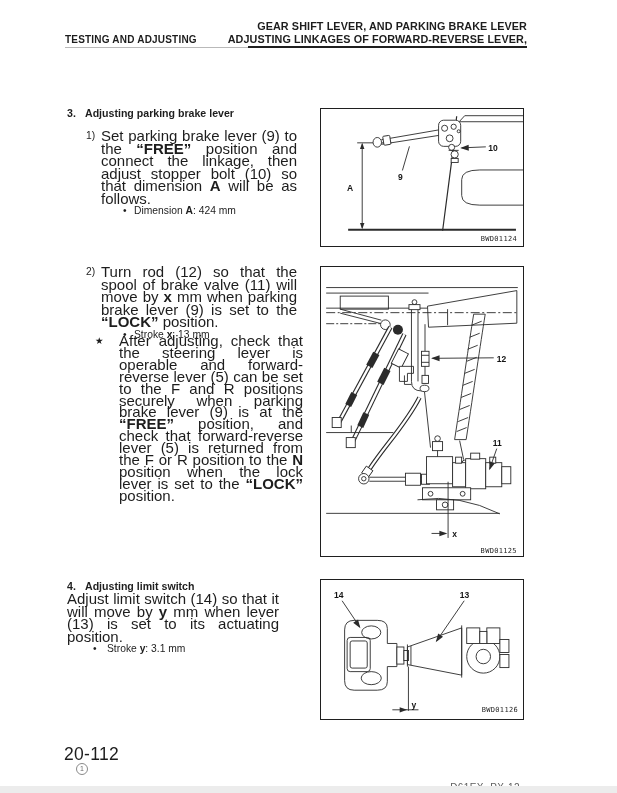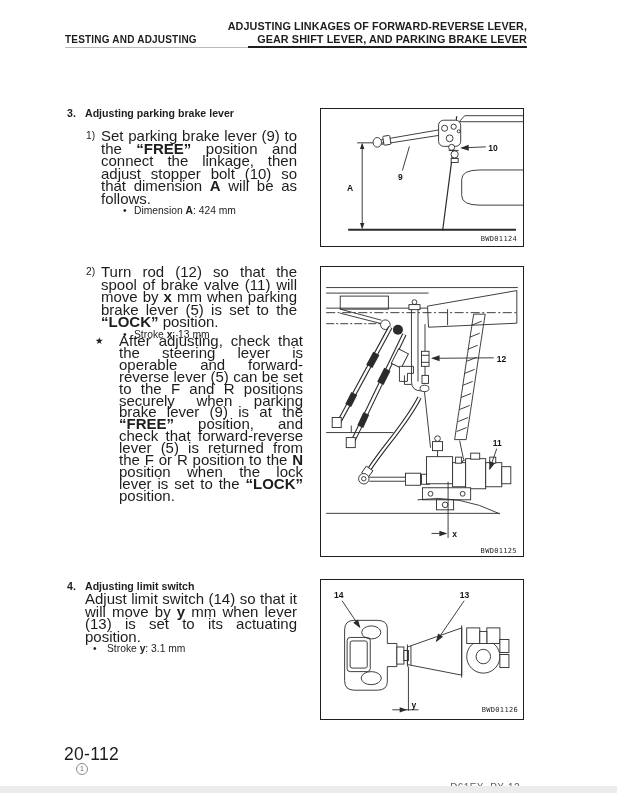--- a/index.html
+++ b/index.html
@@ -17,21 +17,21 @@
   .step{display:flex}
   .step-num{width:15px;flex:none;font-size:10.3px;line-height:12.55px}
   .step-body{width:196px}
   .jtext{text-align:justify;line-height:12.55px;font-size:15px}
   .b{font-weight:700}
   .bullet-line{display:flex;line-height:12.55px;font-size:10.3px}
   .bullet{width:11px;flex:none}
   .note{display:flex}
   .note-star{width:24px;flex:none;font-size:9.5px;line-height:11.9px}
   .note .jtext{width:184px;line-height:11.9px}
-  .s4body{margin-left:18px;width:212px}
+  .s4body{width:212px}
   .s4bullet{margin-left:26px}
   .s4bullet .bullet{width:14px}
   
   .fig{position:absolute;border:1.5px solid #1f1f1f;background:#fff;box-sizing:border-box;margin:0;padding:0}
   .fig svg{display:block;width:100%;height:100%}
   .s{stroke:#2b2b2b;fill:none;stroke-width:.9}
   .sf{stroke:#2b2b2b;fill:#fff;stroke-width:.9}
   .dk{fill:#2b2b2b;stroke:none}
   .lbl{font-family:"Liberation Sans",sans-serif;font-size:8.5px;font-weight:700;fill:#141414;stroke:none}
   .code{font-family:"DejaVu Sans Mono",monospace;font-size:7px;fill:#262626;stroke:none;letter-spacing:.3px}
@@ -42,22 +42,22 @@
   .model{right:97px;top:782px;font-size:10px;color:#5d5d5d;letter-spacing:.4px}
   .scanbar{left:0;top:786px;width:617px;height:7px;background:#ececec}
 </style>
 </head>
 <body>
 
 <div class="page">
 
   <div class="abs hleft">TESTING AND ADJUSTING</div>
   <div class="abs hright">
+    <div>GEAR SHIFT LEVER, AND PARKING BRAKE LEVER</div>
     <div>ADJUSTING LINKAGES OF FORWARD-REVERSE LEVER,</div>
-    <div>GEAR SHIFT LEVER, AND PARKING BRAKE LEVER</div>
   </div>
   <div class="abs rule-thin"></div>
   <div class="abs rule-thick"></div>
 
   <div class="abs sec-head" style="left:67px;top:107px">
     <span class="sec-num">3.</span>
     <span>Adjusting parking brake lever</span>
   </div>
 
   <div class="abs step" style="left:86px;top:130px">
@@ -67,21 +67,21 @@
       <div class="bullet-line" style="margin-left:22px">
         <span class="bullet">•</span>
         <span><span>Dimension </span><span class="b">A</span><span>: 424 mm</span></span>
       </div>
     </div>
   </div>
 
   <div class="abs step" style="left:86px;top:266px">
     <div class="step-num">2)</div>
     <div class="step-body">
-      <div class="jtext"><span>Turn rod (12) so that the spool of brake valve (11) will move by </span><span class="b">x</span><span> mm when parking brake lever (5) is set to the </span><span class="b">“LOCK”</span><span> position.</span></div>
+      <div class="jtext"><span>Turn rod (12) so that the spool of brake valve (11) will move by </span><span class="b">x</span><span> mm when parking brake lever (9) is set to the </span><span class="b">“LOCK”</span><span> position.</span></div>
       <div class="bullet-line" style="margin-left:22px">
         <span class="bullet">•</span>
         <span><span>Stroke </span><span class="b">x</span><span>: 13 mm</span></span>
       </div>
     </div>
   </div>
 
   <div class="abs note" style="left:95px;top:335px">
     <div class="note-star">★</div>
     <div class="jtext"><span>After adjusting, check that the steering lever is operable and forward-reverse lever (5) can be set to the F and R positions securely when parking brake lever (9) is at the </span><span class="b">“FREE”</span><span> position, and check that forward-reverse lever (5) is returned from the F or R position to the </span><span class="b">N</span><span> position when the lock lever is set to the </span><span class="b">“LOCK”</span><span> position.</span></div>

